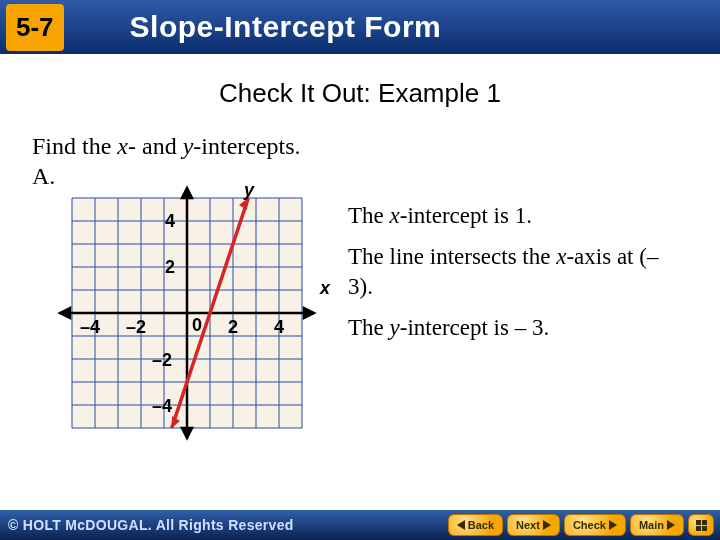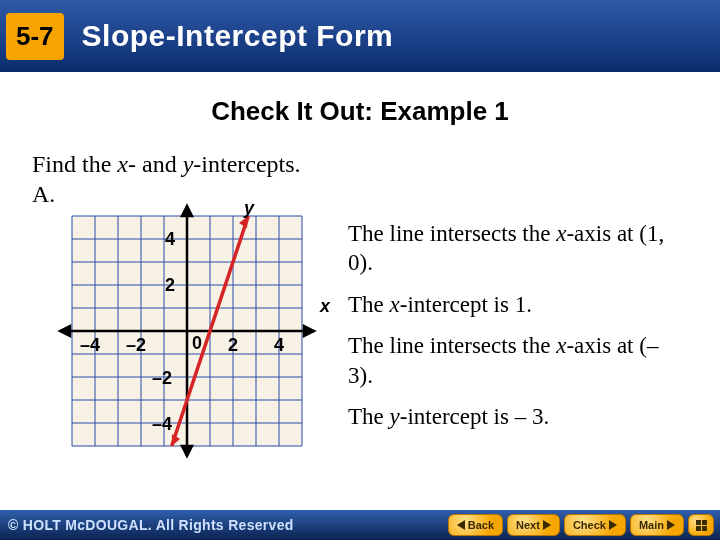--- a/index.html
+++ b/index.html
@@ -1,21 +1,21 @@
 <!DOCTYPE html>
 <html><head>
 <meta charset="utf-8">
 <style>
   * { box-sizing: border-box; margin: 0; padding: 0; }
   body { width: 720px; height: 540px; background: #fff; font-family: Arial, Helvetica, sans-serif; position: relative; overflow: hidden; }
-  .headerbar { width: 720px; height: 72px; background: linear-gradient(#2e5aa8,#0b2c6d); display: flex; align-items: center; }
+  .headerbar { width: 720px; height: 54px; background: linear-gradient(#2e5aa8,#0b2c6d); display: flex; align-items: center; gap: 48px; }
   .lesson-badge { background: #f7a400; color: #000; font-weight: 900; font-size: 26px; padding: 8px 10px; border-radius: 4px; margin-left: 6px; }
   .title { color: #fff; font-weight: 900; font-size: 30px; margin-left: 18px; letter-spacing: 0.5px; }
   .content { padding: 24px 32px 0 32px; }
-  .subheading { text-align: center; font-family: "Arial Black", Arial, sans-serif; font-weight: 700; font-size: 26px; margin-bottom: 22px; }
+  .subheading { text-align: center; font-family: "Arial Black", Arial, sans-serif; font-weight: 400; font-size: 26px; margin-bottom: 22px; }
   .problem { font-family: Georgia, "Times New Roman", serif; font-weight: normal; font-size: 24px; line-height: 1.25; margin-bottom: 10px; }
   .problem .it { font-style: italic; }
   .main { display: flex; gap: 16px; align-items: flex-start; }
   .graphwrap { width: 300px; height: 280px; position: relative; flex: 0 0 300px; margin-top: -18px; }
   .notes { flex: 1; font-family: Georgia, "Times New Roman", serif; font-size: 23px; line-height: 1.28; }
   .notes p { margin-bottom: 12px; }
   .notes .it { font-style: italic; }
   .footerbar { position: absolute; left:0; bottom:0; width:720px; height:30px; background: linear-gradient(#2f5fab,#0a2352); display:flex; align-items:center; padding:0 8px; }
   .copyright { color:#cfe0ff; font-size:14px; font-weight:600; letter-spacing:0.3px; }
   .footernav { position:absolute; right:6px; bottom:4px; display:flex; gap:4px; }
@@ -100,21 +100,20 @@
 
         <text x="48" y="150" font-size="18" font-weight="bold">–4</text>
         <text x="94" y="150" font-size="18" font-weight="bold">–2</text>
         <text x="160" y="148" font-size="18" font-weight="bold">0</text>
         <text x="196" y="150" font-size="18" font-weight="bold">2</text>
         <text x="242" y="150" font-size="18" font-weight="bold">4</text>
       </svg>
     </div>
 
     <div class="notes">
-      <p><span>The line intersects the </span><span class="it">x</span><span>-axis at (1, 0).</span></p>
       <p><span>The </span><span class="it">x</span><span>-intercept is 1.</span></p>
       <p><span>The line intersects the </span><span class="it">x</span><span>-axis at (– 3).</span></p>
       <p><span>The </span><span class="it">y</span><span>-intercept is – 3.</span></p>
     </div>
   </div>
 </div>
 
 <div class="footerbar">
   <span class="copyright">© HOLT McDOUGAL. All Rights Reserved</span>
 </div>

